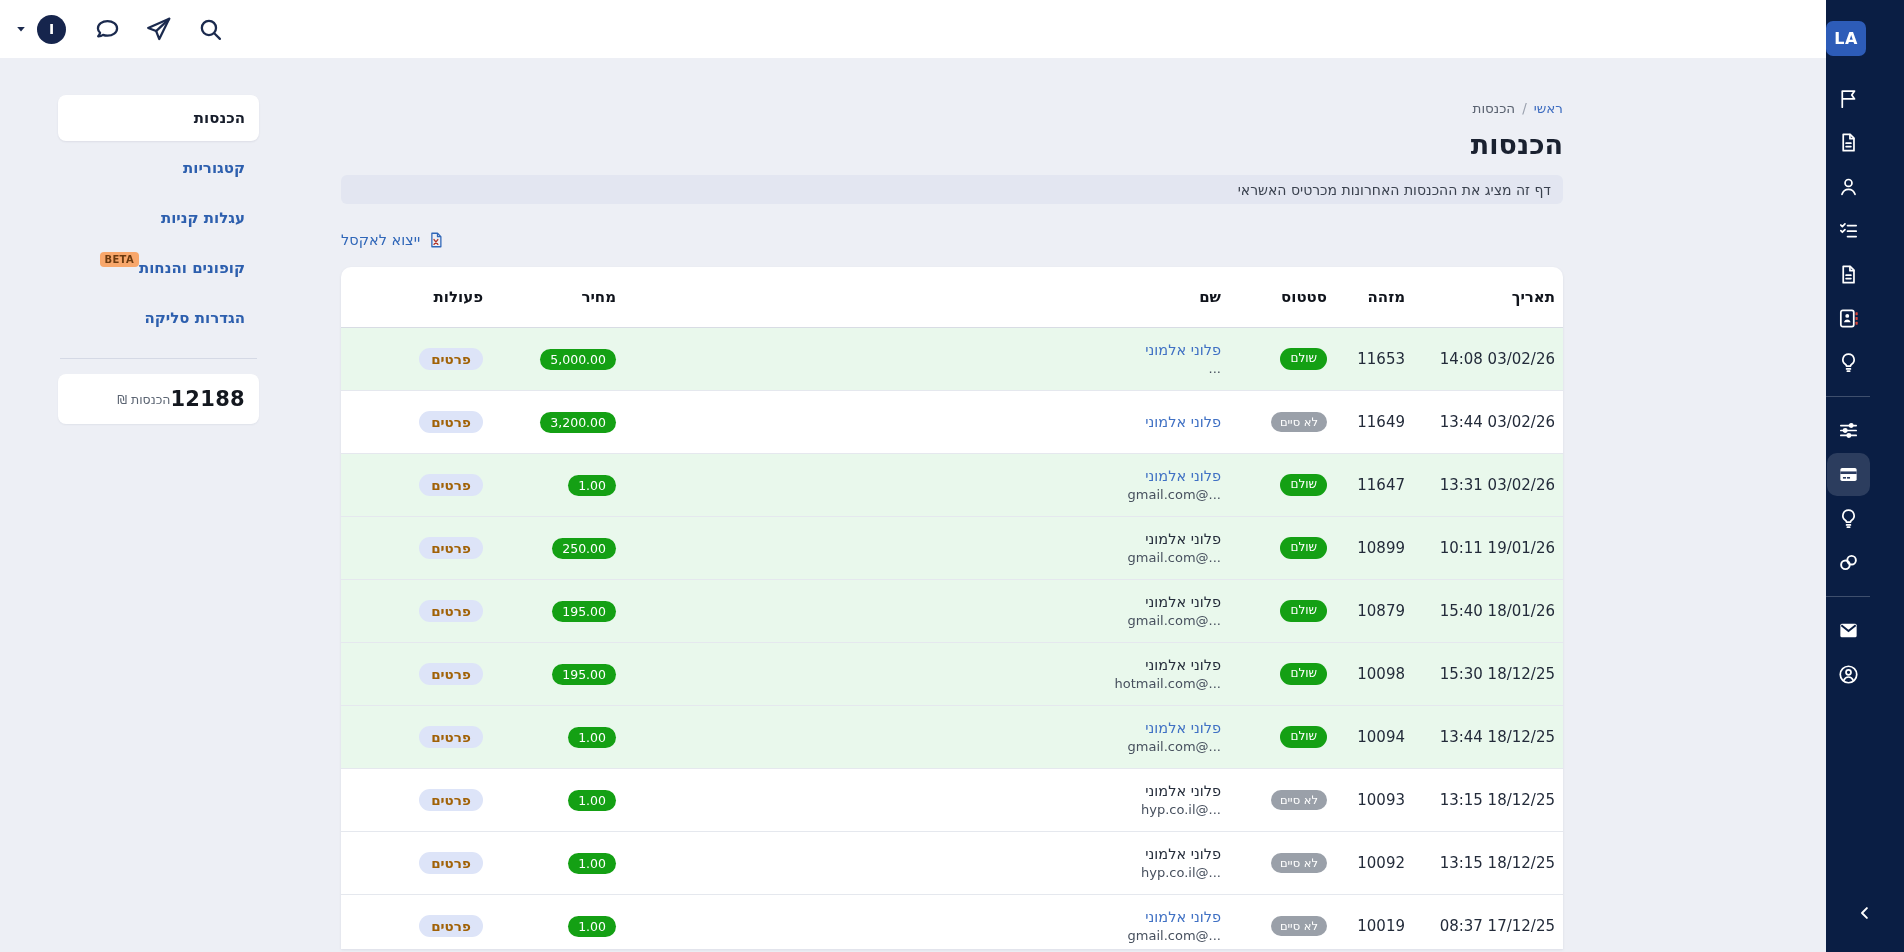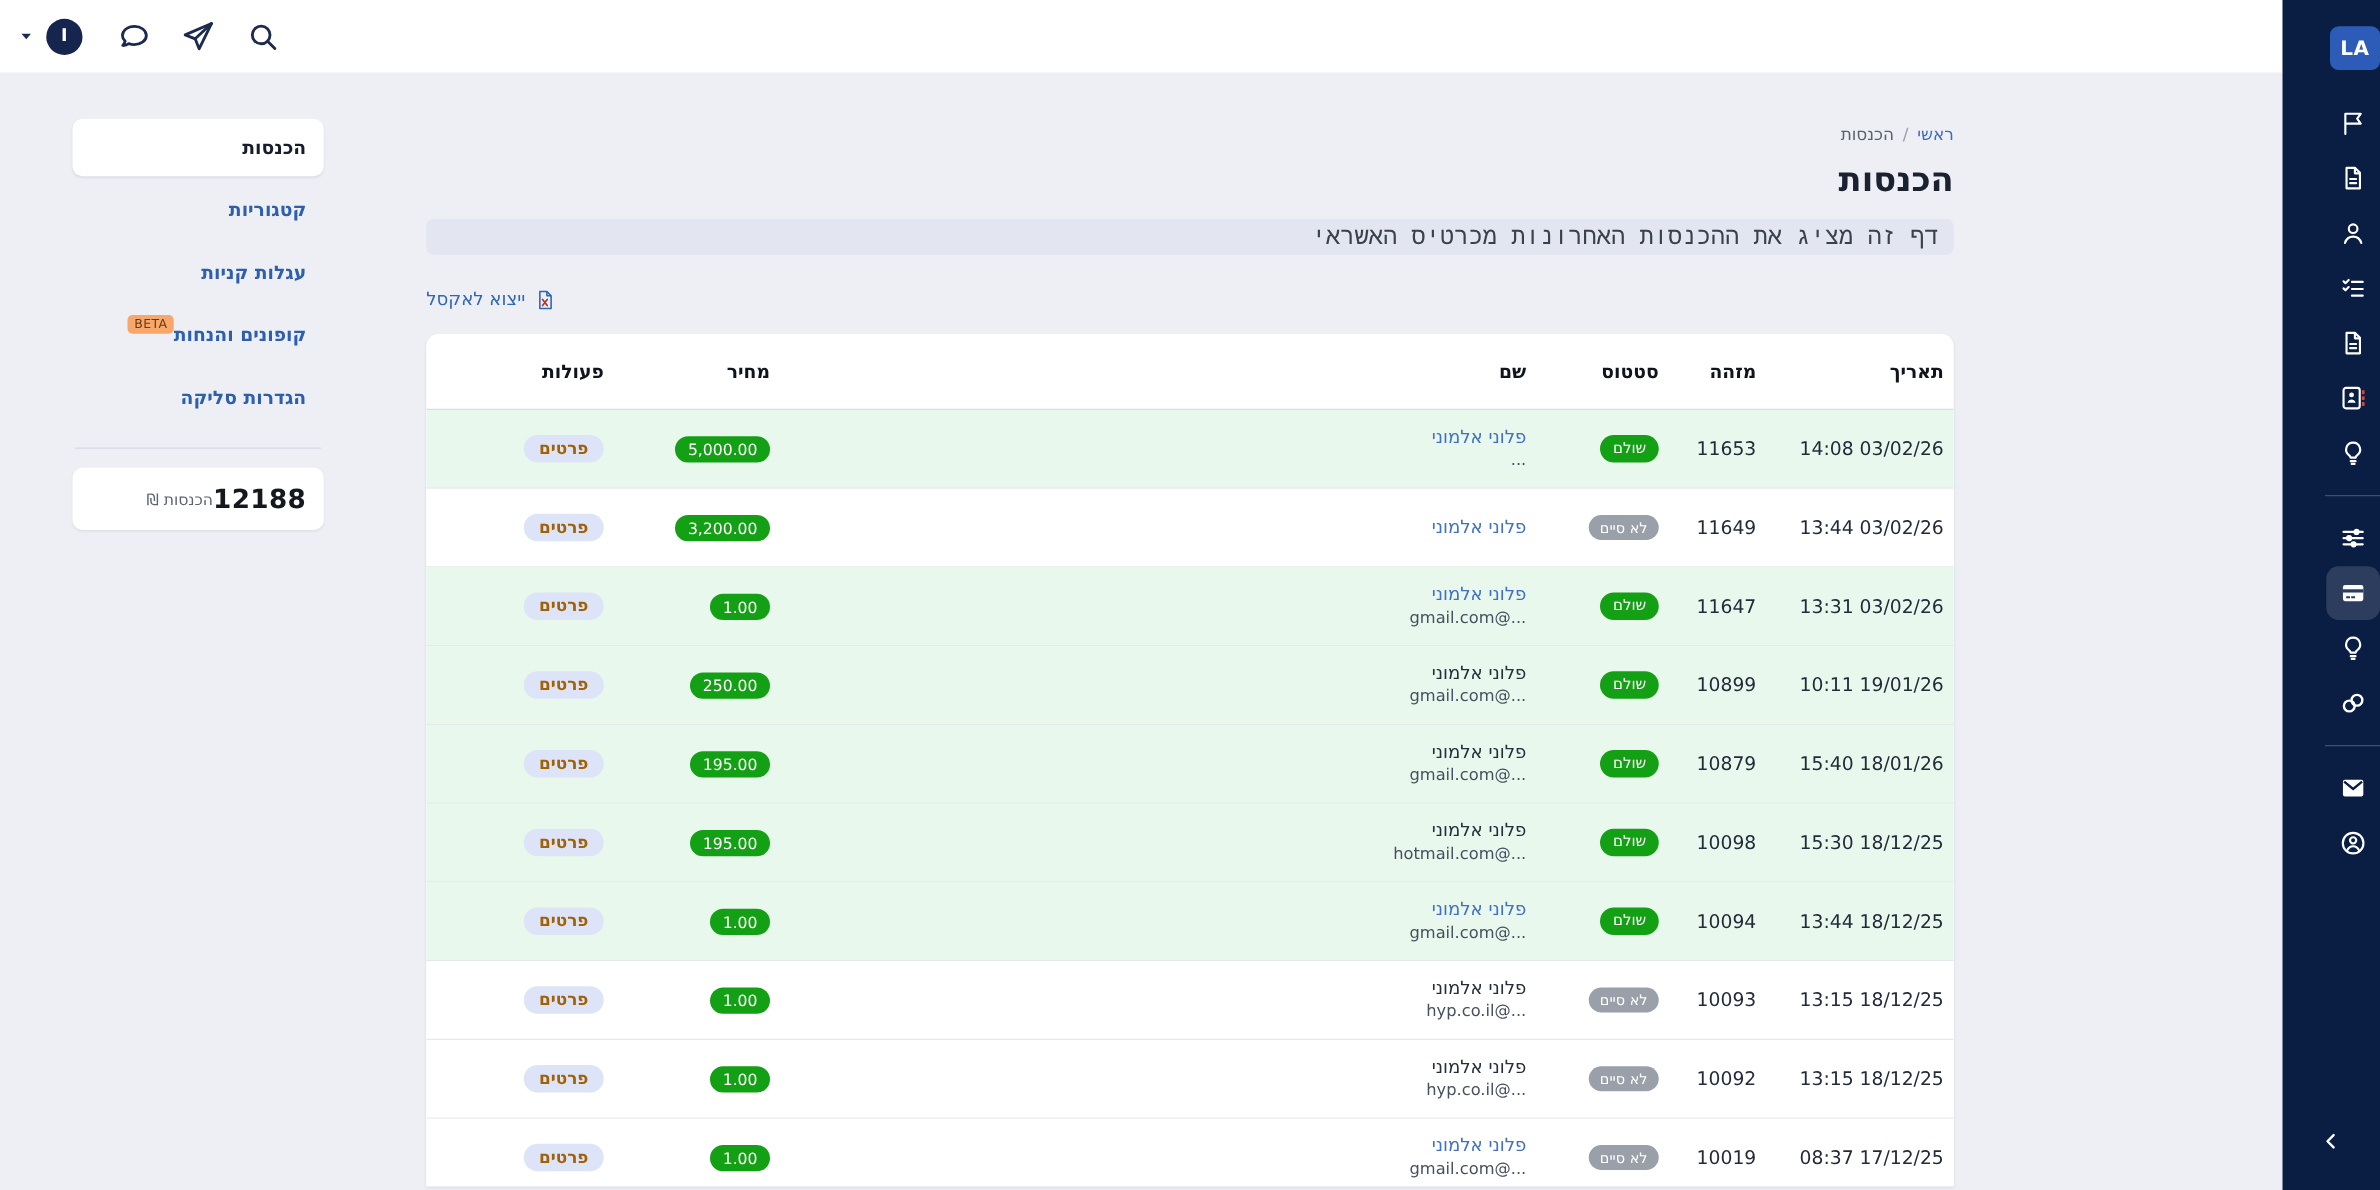--- a/index.html
+++ b/index.html
@@ -1,19 +1,19 @@
 <!DOCTYPE html>
 <html lang="he"><head>
 <meta charset="utf-8">
 <style>
   html,body{margin:0;padding:0;background:#edeff5;font-family:"DejaVu Sans","Liberation Sans",sans-serif;}
   #app{position:relative;width:1904px;height:952px;overflow:hidden;background:#edeff5;direction:rtl;}
 
   
-  .rail{position:absolute;top:0;right:0;bottom:0;width:78px;background:#0a1e44;display:flex;flex-direction:column;align-items:flex-start;z-index:6;}
+  .rail{position:absolute;top:0;right:0;bottom:0;width:78px;background:#0a1e44;display:flex;flex-direction:column;align-items:flex-end;z-index:6;}
   .rail-logo{margin-top:21px;width:40px;height:35px;border-radius:7px;background:#2d5cb8;color:#fff;display:flex;align-items:center;justify-content:center;font-size:16px;font-weight:700;letter-spacing:.5px;direction:ltr;}
   .rail-items{margin-top:31px;display:flex;flex-direction:column;align-items:center;gap:21px;color:#fff;}
   .rail-item{width:23px;height:23px;display:flex;align-items:center;justify-content:center;cursor:pointer;}
   .rail-item svg{width:23px;height:23px;display:block;}
   .rail-item.active{background:rgba(255,255,255,.14);border-radius:10px;padding:10px;margin:-10px 0;}
   .rail-divider{width:44px;height:1px;background:rgba(255,255,255,.22);margin:1px 0;}
   .rail-collapse{position:absolute;bottom:30px;left:0;right:0;display:flex;justify-content:center;color:#fff;cursor:pointer;}
   .rail-collapse svg{width:18px;height:18px;}
 
   
@@ -28,34 +28,34 @@
   .tb-chat svg,.tb-send svg{width:27px;height:27px;}
   .tb-search svg{width:25px;height:25px;}
 
   
   .main{position:absolute;top:58px;left:0;right:78px;bottom:0;}
 
   
   .menu{position:absolute;left:58px;top:37px;width:201px;}
   .menu-item{display:flex;align-items:center;justify-content:flex-start;height:46px;margin-bottom:4px;padding:0 14px;color:#2d5fae;font-size:15px;font-weight:600;cursor:pointer;border-radius:8px;}
   .menu-item.active{background:#fff;color:#171d2b;font-weight:700;box-shadow:0 1px 2px rgba(20,30,60,.08);}
-  .menu-badge{margin-inline-start:2px;align-self:flex-start;margin-top:7px;background:#f8a76b;color:#6b3a10;font-size:10px;font-weight:400;padding:2px 5px;border-radius:4px;letter-spacing:.3px;direction:ltr;}
+  .menu-badge{margin-inline-start:2px;align-self:flex-start;margin-top:7px;background:#f8a76b;color:#6b3a10;font-size:10px;font-weight:700;padding:2px 5px;border-radius:4px;letter-spacing:.3px;direction:ltr;}
   .menu-divider{height:1px;background:#d5d9e5;margin:17px 2px 15px;}
   .menu-total{background:#fff;border-radius:8px;height:50px;display:flex;align-items:center;box-shadow:0 1px 2px rgba(20,30,60,.06);padding:0 14px;}
   .menu-total-value{font-size:21px;font-weight:700;color:#14181f;letter-spacing:.3px;direction:ltr;}
   .menu-total-label{margin-inline-start:8px;font-size:12.5px;color:#5b6472;direction:ltr;}
 
   
   .content{position:absolute;left:341px;top:0;width:1222px;}
   .breadcrumb{margin-top:42px;font-size:13.5px;display:flex;justify-content:flex-start;gap:7px;align-items:center;}
   .crumb-home{color:#3d6cc0;cursor:pointer;}
   .crumb-sep{color:#9aa0ad;}
   .crumb-current{color:#5a6270;}
   .page-title{margin-top:13px;font-size:27px;font-weight:700;color:#1a2130;}
-  .subtitle-bar{margin-top:15px;background:#e3e6f1;border-radius:6px;height:29px;display:flex;align-items:center;padding:0 12px;font-size:19px;color:#3a414e;box-sizing:border-box;font-family:Liberation Mono, monospace;}
+  .subtitle-bar{margin-top:15px;background:#e3e6f1;border-radius:6px;height:29px;display:flex;align-items:center;padding:0 12px;font-size:14px;color:#3a414e;box-sizing:border-box;}
   .export-row{margin-top:27px;display:flex;justify-content:flex-end;}
   .export-link{display:inline-flex;align-items:center;gap:7px;color:#2f66b8;font-size:14.5px;cursor:pointer;}
   .export-link svg{width:18px;height:18px;}
 
   
   .card{margin-top:18px;background:#fff;border-radius:10px 10px 0 0;box-shadow:0 1px 3px rgba(20,30,60,.08);height:682px;overflow:hidden;}
   .grid{display:grid;grid-template-columns:158px 78px 106px 580px 130px 170px;align-items:center;}
   .thead{height:60px;border-bottom:1px solid #d8dce4;font-size:15px;font-weight:700;color:#10141c;}
   .th{text-align:right;}
   .th-date{padding-right:8px;}

